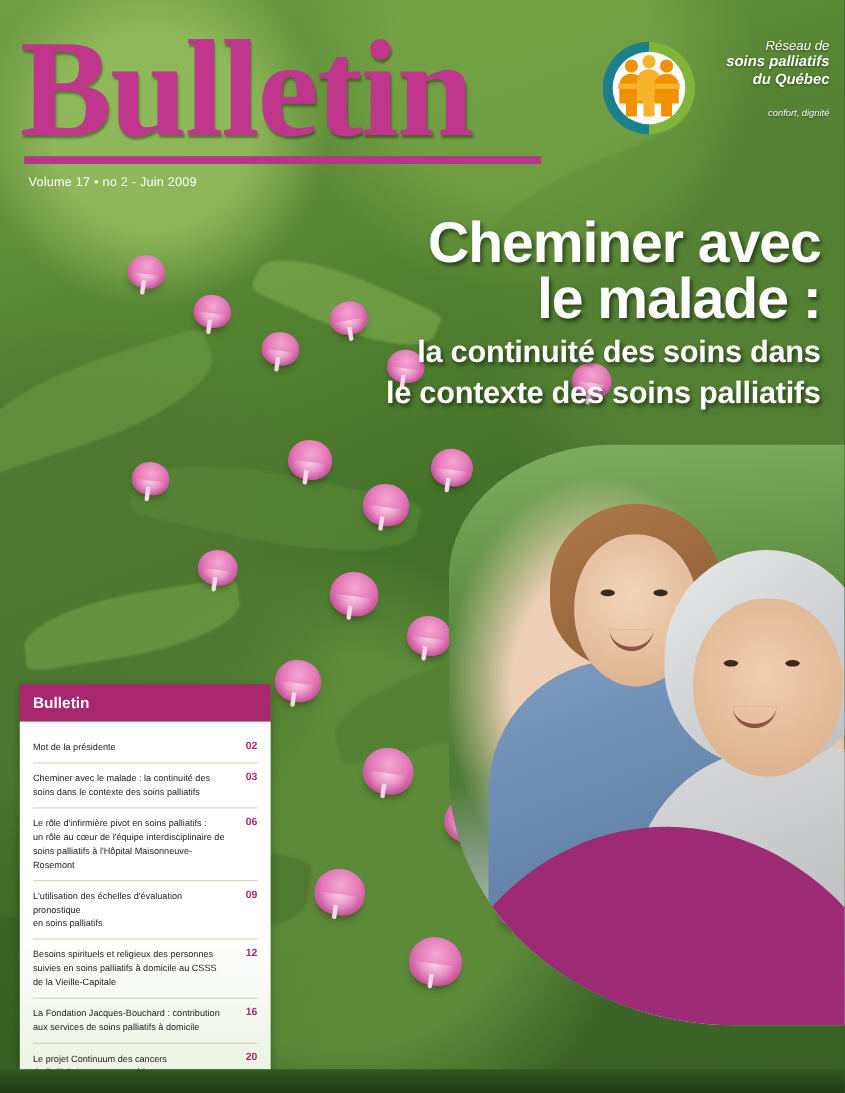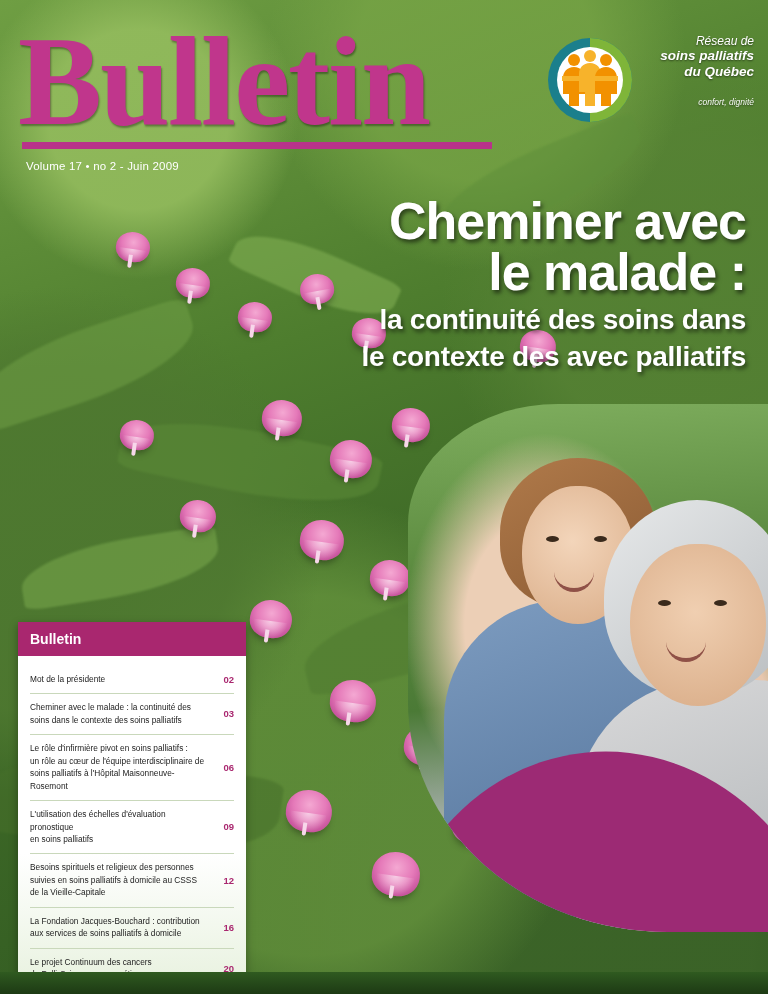--- a/index.html
+++ b/index.html
@@ -219,21 +219,21 @@
     font-weight: bold;
     padding: 9px 12px 9px 12px;
   }
   .sommaire-body {
     background: linear-gradient(180deg,#ffffff 0%, #ffffff 55%, #e3efd8 100%);
     padding: 10px 12px 12px 12px;
   }
   .toc-row {
     display: flex;
     justify-content: space-between;
-    align-items: center;
+    align-items: flex-start;
     padding: 7px 0 8px 0;
     border-bottom: 1px solid #c9d8bb;
     gap: 10px;
   }
   .toc-row:last-child { border-bottom: none; }
   .toc-title {
     font-size: 8.3px;
     line-height: 1.5;
     color: #222222;
   }
@@ -335,21 +335,21 @@
       <div class="logo-l2">soins palliatifs</div>
       <div class="logo-l3">du Québec</div>
       <div class="logo-l4">confort, dignité</div>
     </div>
   </div>
 
   <div class="cover-title">
     <div class="ct-main">Cheminer avec</div>
     <div class="ct-main">le malade :</div>
     <div class="ct-sub">la continuité des soins dans</div>
-    <div class="ct-sub">le contexte des avec palliatifs</div>
+    <div class="ct-sub">le contexte des soins palliatifs</div>
   </div>
 
   <div class="sommaire">
     <div class="sommaire-head">Bulletin</div>
     <div class="sommaire-body" id="toc-list">
         <div class="toc-row">
           <div class="toc-title">Mot de la présidente</div>
           <div class="toc-page">02</div>
         </div>
         <div class="toc-row">

